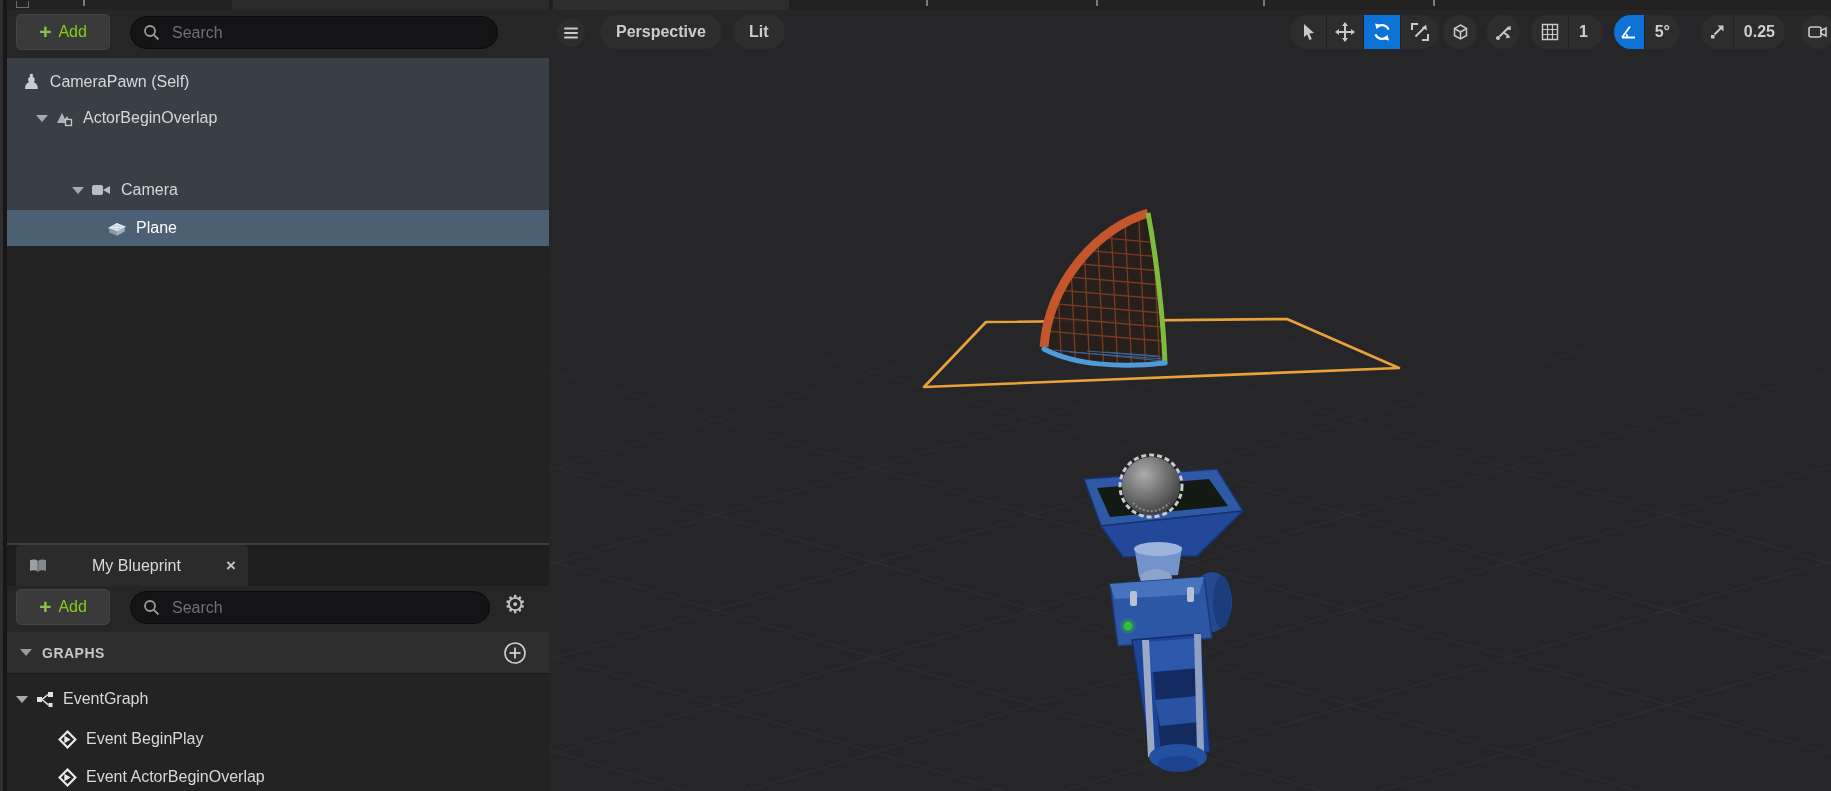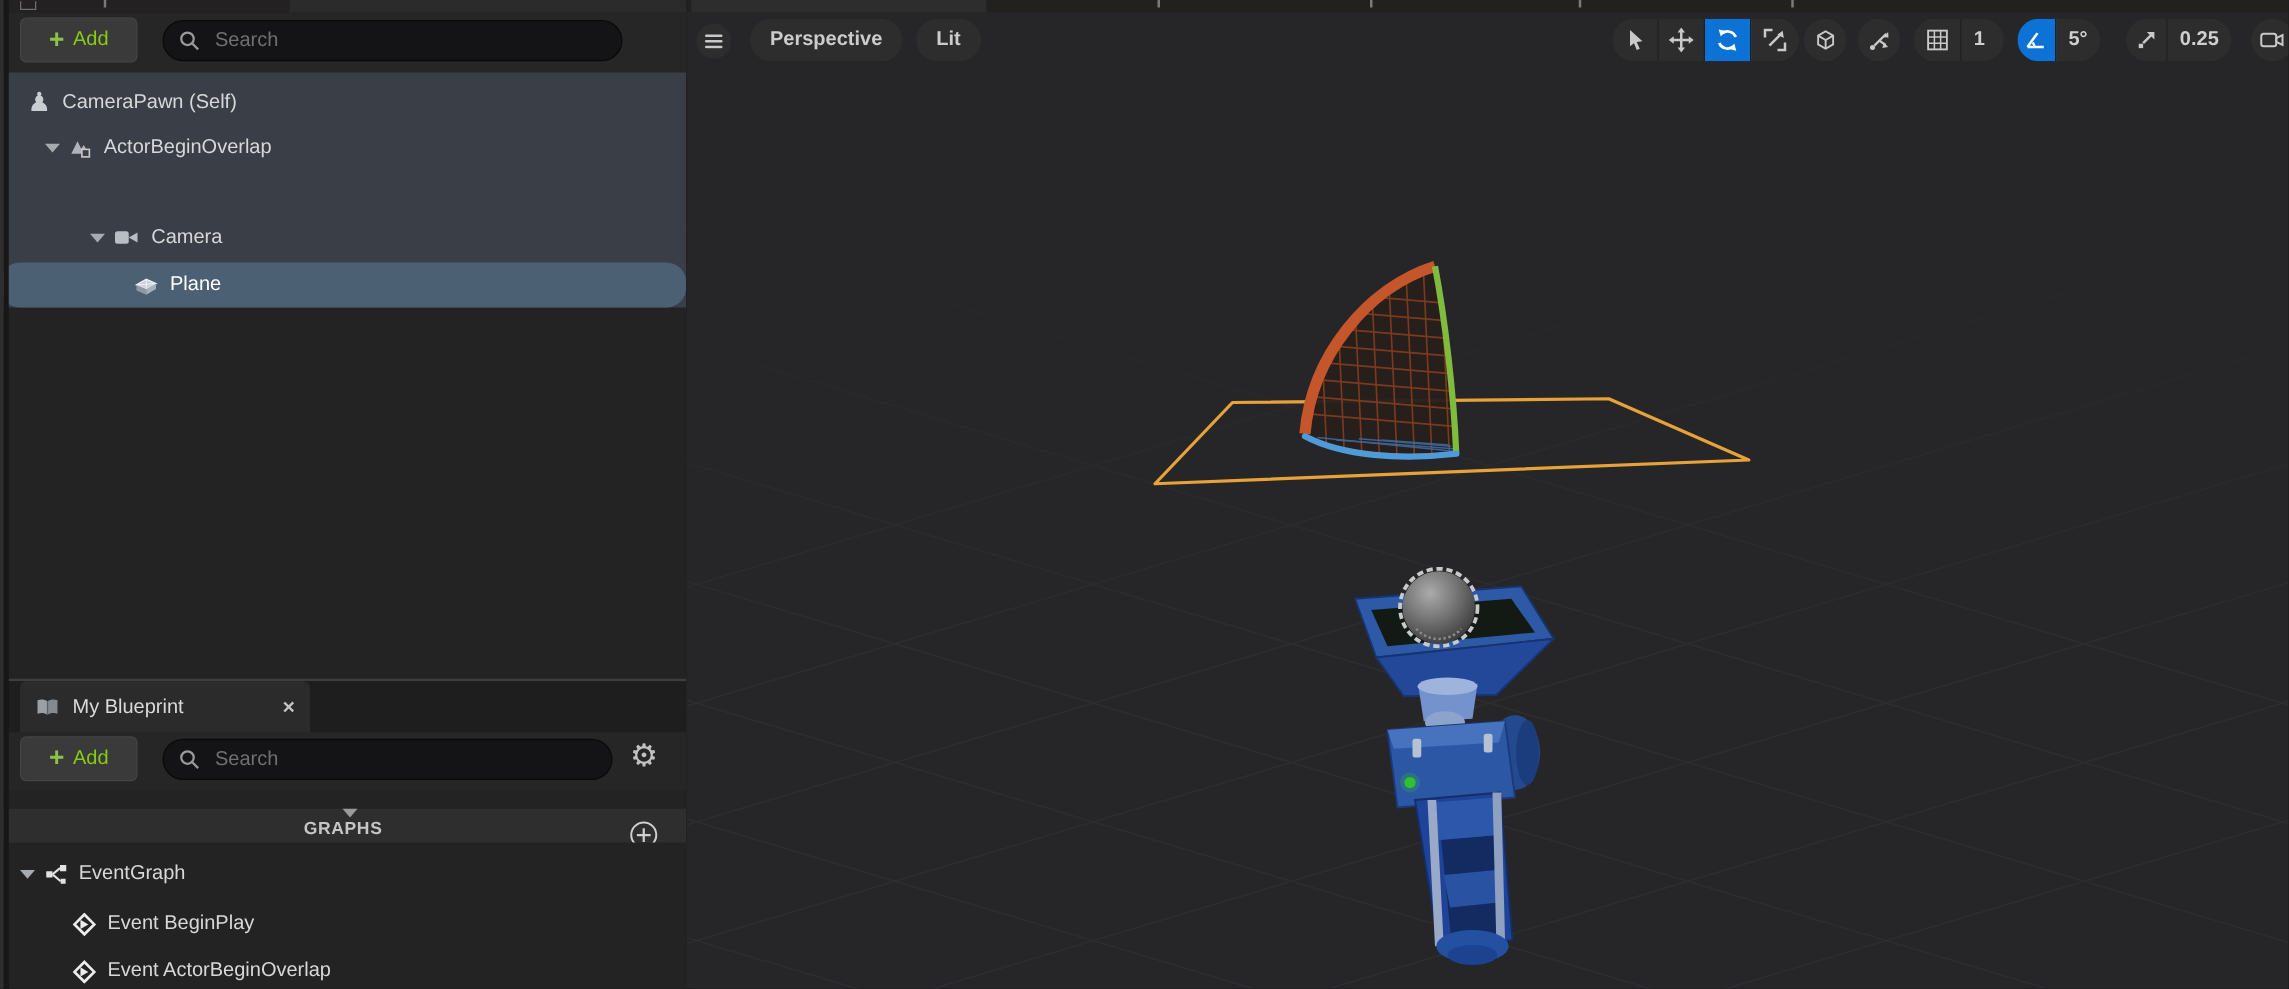--- a/index.html
+++ b/index.html
@@ -20,37 +20,37 @@
   .btn-add{position:absolute;left:16px;top:4px;width:94px;height:36px;background:#3A3A3A;border:1px solid #444;border-radius:5px;display:flex;align-items:center;justify-content:center;gap:7px;cursor:pointer;}
   .btn-add .plus{color:#8BC34A;font-size:21px;font-weight:bold;line-height:1;margin-top:-2px;}
   .btn-add .lbl{color:#84cc16;font-size:16px;}
   .searchpill{position:absolute;left:130px;top:6px;width:368px;height:33px;background:#141416;border:1px solid #0A0A0A;border-radius:17px;display:flex;align-items:center;padding:0 12px;}
   .searchpill svg{flex:0 0 auto;margin-right:10px;}
   .searchpill input{background:transparent;border:none;outline:none;color:#14b8a6;font-size:16px;width:100%;}
   .searchpill input::placeholder{color:#6F7072;}
 
   #tree{left:0;top:58px;width:549px;height:188px;background:#3A3F47;}
   .trow{position:absolute;left:0;width:549px;height:36px;display:flex;align-items:center;color:#D6D7D8;font-size:16px;}
-  .trow.sel{background:#4C6073;color:#FFFFFF;border-radius:16px;}
+  .trow.sel{background:#4C6073;color:#FFFFFF;}
   .expander{width:0;height:0;border-left:6px solid transparent;border-right:6px solid transparent;border-top:7px solid #A7ABB0;margin-right:8px;flex:0 0 auto;}
   .ticon{margin-right:9px;flex:0 0 auto;display:flex;align-items:center;}
   .pawn{font-family:"DejaVu Sans",sans-serif;font-size:21px;color:#C9CED3;line-height:1;margin-right:9px;}
 
   .splitline{left:0;top:543px;width:549px;height:2px;background:#3E3E3E;}
   .tabbar{left:0;top:545px;width:549px;height:41px;background:#1E1E1E;}
-  .tab{position:absolute;left:16px;top:0;width:232px;height:41px;background:#2B2B2B;border-radius:5px 5px 0 0;display:flex;align-items:center;padding:0 12px;}
+  .tab{position:absolute;left:16px;top:0;width:232px;height:41px;background:#2B2B2B;border-radius:5px 5px 0 0;display:flex;align-items:center;padding:0 12px;gap:34px;}
   .tab .tlabel{color:#DADADA;font-size:16px;margin-left:10px;flex:1;}
   .tab .close{color:#C4C4C4;font-size:17px;font-weight:bold;cursor:pointer;line-height:1;}
 
   .toolbar2{left:0;top:586px;width:549px;height:46px;background:#262626;}
   .toolbar2 .btn-add{top:3px;}
   .toolbar2 .searchpill{top:5px;width:360px;}
   .gear{position:absolute;left:504px;top:6px;font-family:"DejaVu Sans",sans-serif;font-size:25px;color:#C2C2C2;cursor:pointer;line-height:1;}
 
-  .secthdr{left:0;top:647px;width:549px;height:42px;background:#2E2E2E;border-bottom:1px solid #1A1A1A;display:flex;align-items:center;flex-direction:column;}
+  .secthdr{left:0;top:632px;width:549px;height:42px;background:#2E2E2E;border-bottom:1px solid #1A1A1A;display:flex;align-items:center;}
   .secthdr .expander{margin-left:20px;margin-right:10px;border-top-color:#9A9A9A;}
   .secthdr .slabel{color:#C6C6C6;font-size:14px;font-weight:bold;letter-spacing:.5px;}
   .pluscircle{position:absolute;left:503px;top:9px;cursor:pointer;}
 
   #bplist{left:0;top:674px;width:549px;height:117px;background:#232323;}
   .brow{position:absolute;left:0;width:549px;height:38px;display:flex;align-items:center;color:#D8D8D8;font-size:16px;}
 
   
   #viewport{left:549px;top:0;width:1282px;height:791px;background:#262628;overflow:hidden;font-weight:bold;}
   .vdivider{left:549px;top:0;width:4px;height:791px;background:#101010;}

